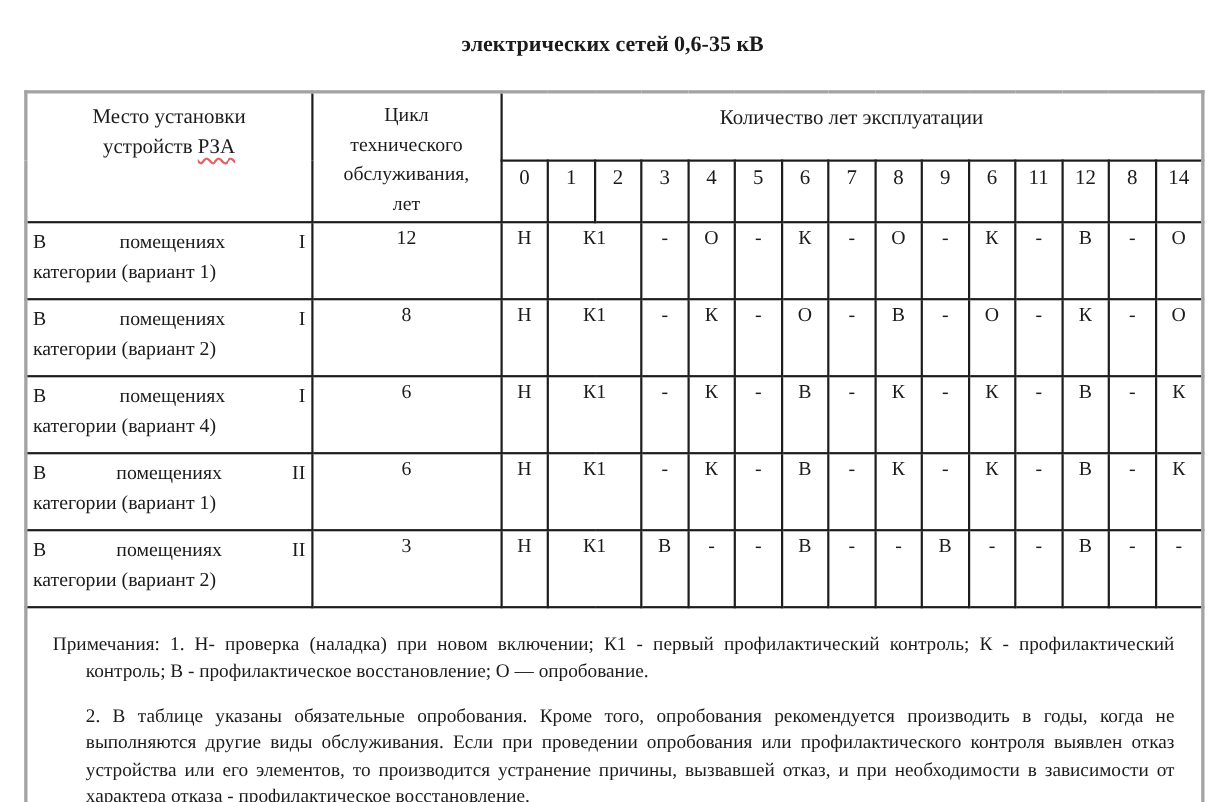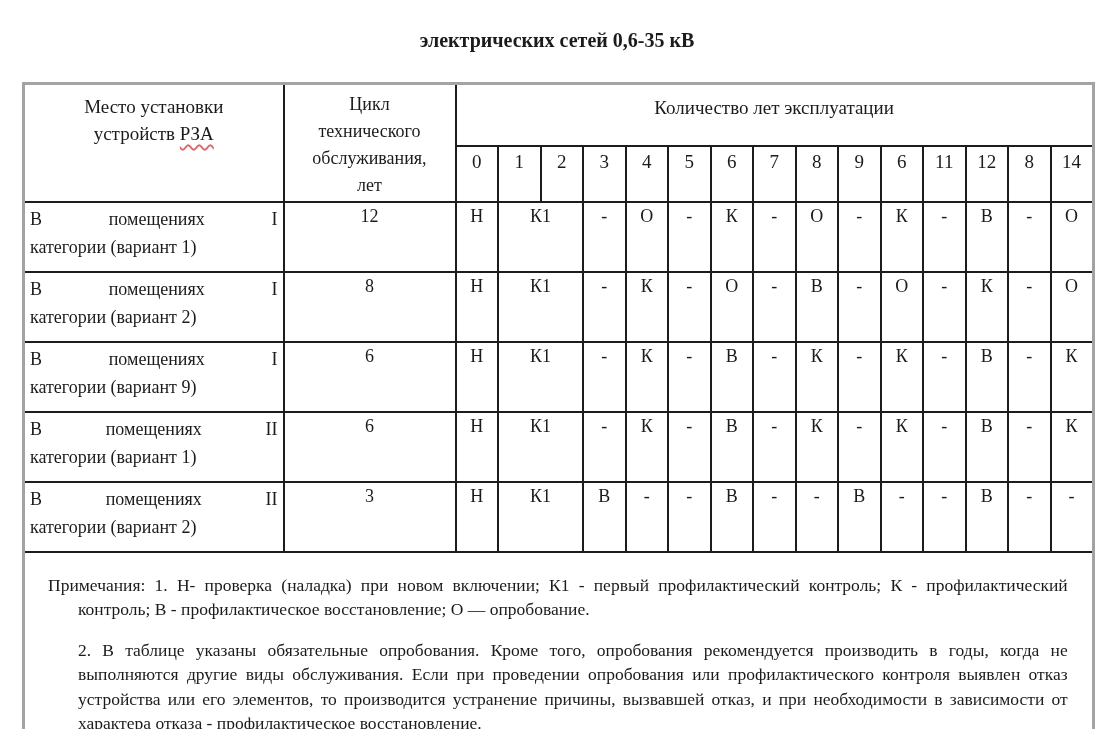--- a/index.html
+++ b/index.html
@@ -191,21 +191,21 @@
       <td class="year-cell">-</td>
       <td class="year-cell">О</td>
       <td class="year-cell">-</td>
       <td class="year-cell">К</td>
       <td class="year-cell">-</td>
       <td class="year-cell">О</td>
     </tr>
     <tr class="d-row">
       <td class="place-cell">
         <div class="place-l1">В помещениях I</div>
-        <div class="place-l2">категории (вариант 9)</div>
+        <div class="place-l2">категории (вариант 4)</div>
       </td>
       <td class="cycle-cell">6</td>
       <td class="year-cell">Н</td>
       <td class="year-cell" colspan="2">К1</td>
       <td class="year-cell">-</td>
       <td class="year-cell">К</td>
       <td class="year-cell">-</td>
       <td class="year-cell">В</td>
       <td class="year-cell">-</td>
       <td class="year-cell">К</td>

